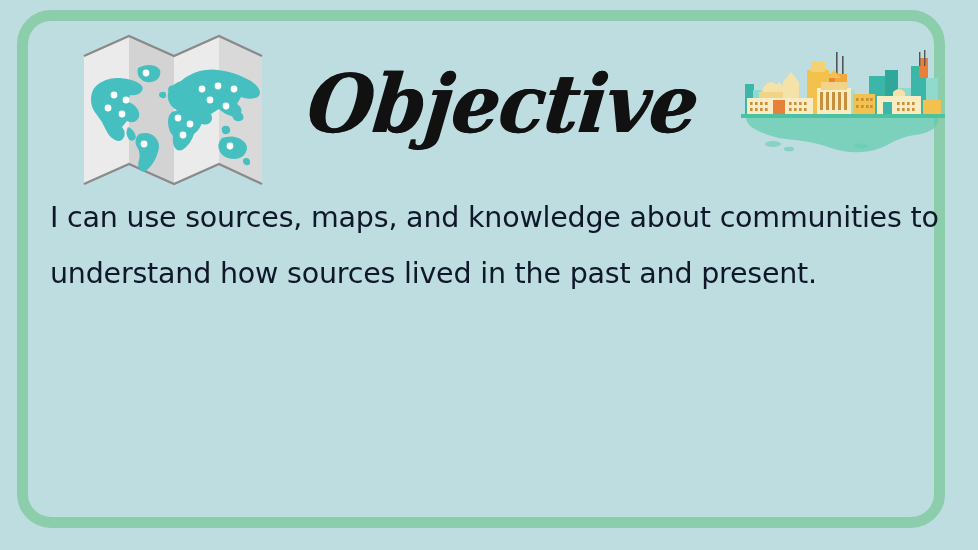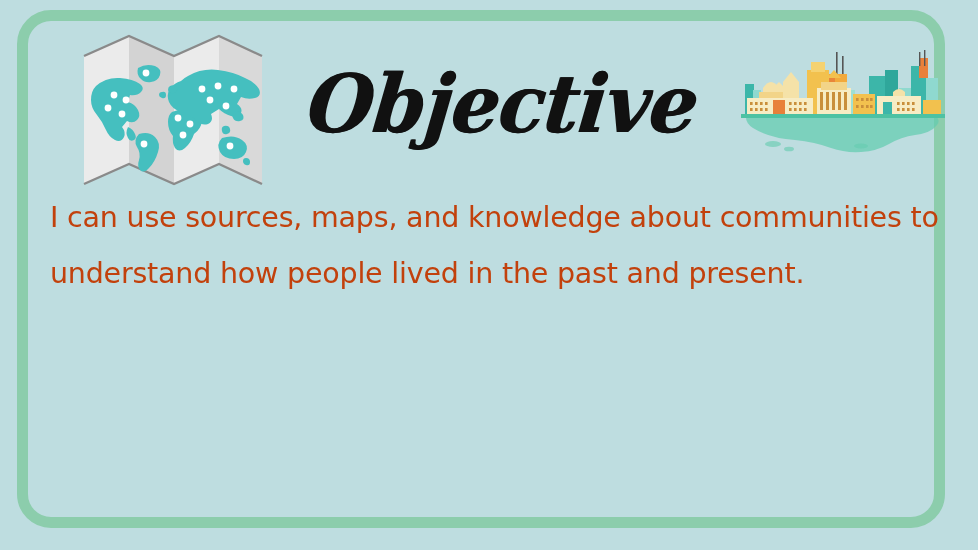--- a/index.html
+++ b/index.html
@@ -83,21 +83,21 @@
     position: absolute;
     left: 50px;
     top: 190px;
     width: 860px;
   }
   #objective-body p {
     margin: 0;
     font-family: "DejaVu Sans", sans-serif;
     font-size: 28.5px;
     line-height: 56px;
-    color: #c2410c;
+    color: #0f172a;
     letter-spacing: -0.2px;
     white-space: nowrap;
   }
 </style>
 </head>
 <body>
 
 <div id="slide">
 
   <div id="frame"></div>
@@ -261,16 +261,16 @@
       </g>
 
       <rect x="190" y="52" width="18" height="16" fill="#f2c14e"></rect>
 
       <rect x="8" y="66" width="204" height="4" fill="#4dc2a3"></rect>
     </svg>
   </div>
 
   <div id="objective-body">
     <p>I can use sources, maps, and knowledge about communities to</p>
-    <p>understand how people lived in the past and present.</p>
+    <p>understand how sources lived in the past and present.</p>
   </div>
 
 </div>
 
 </body></html>

